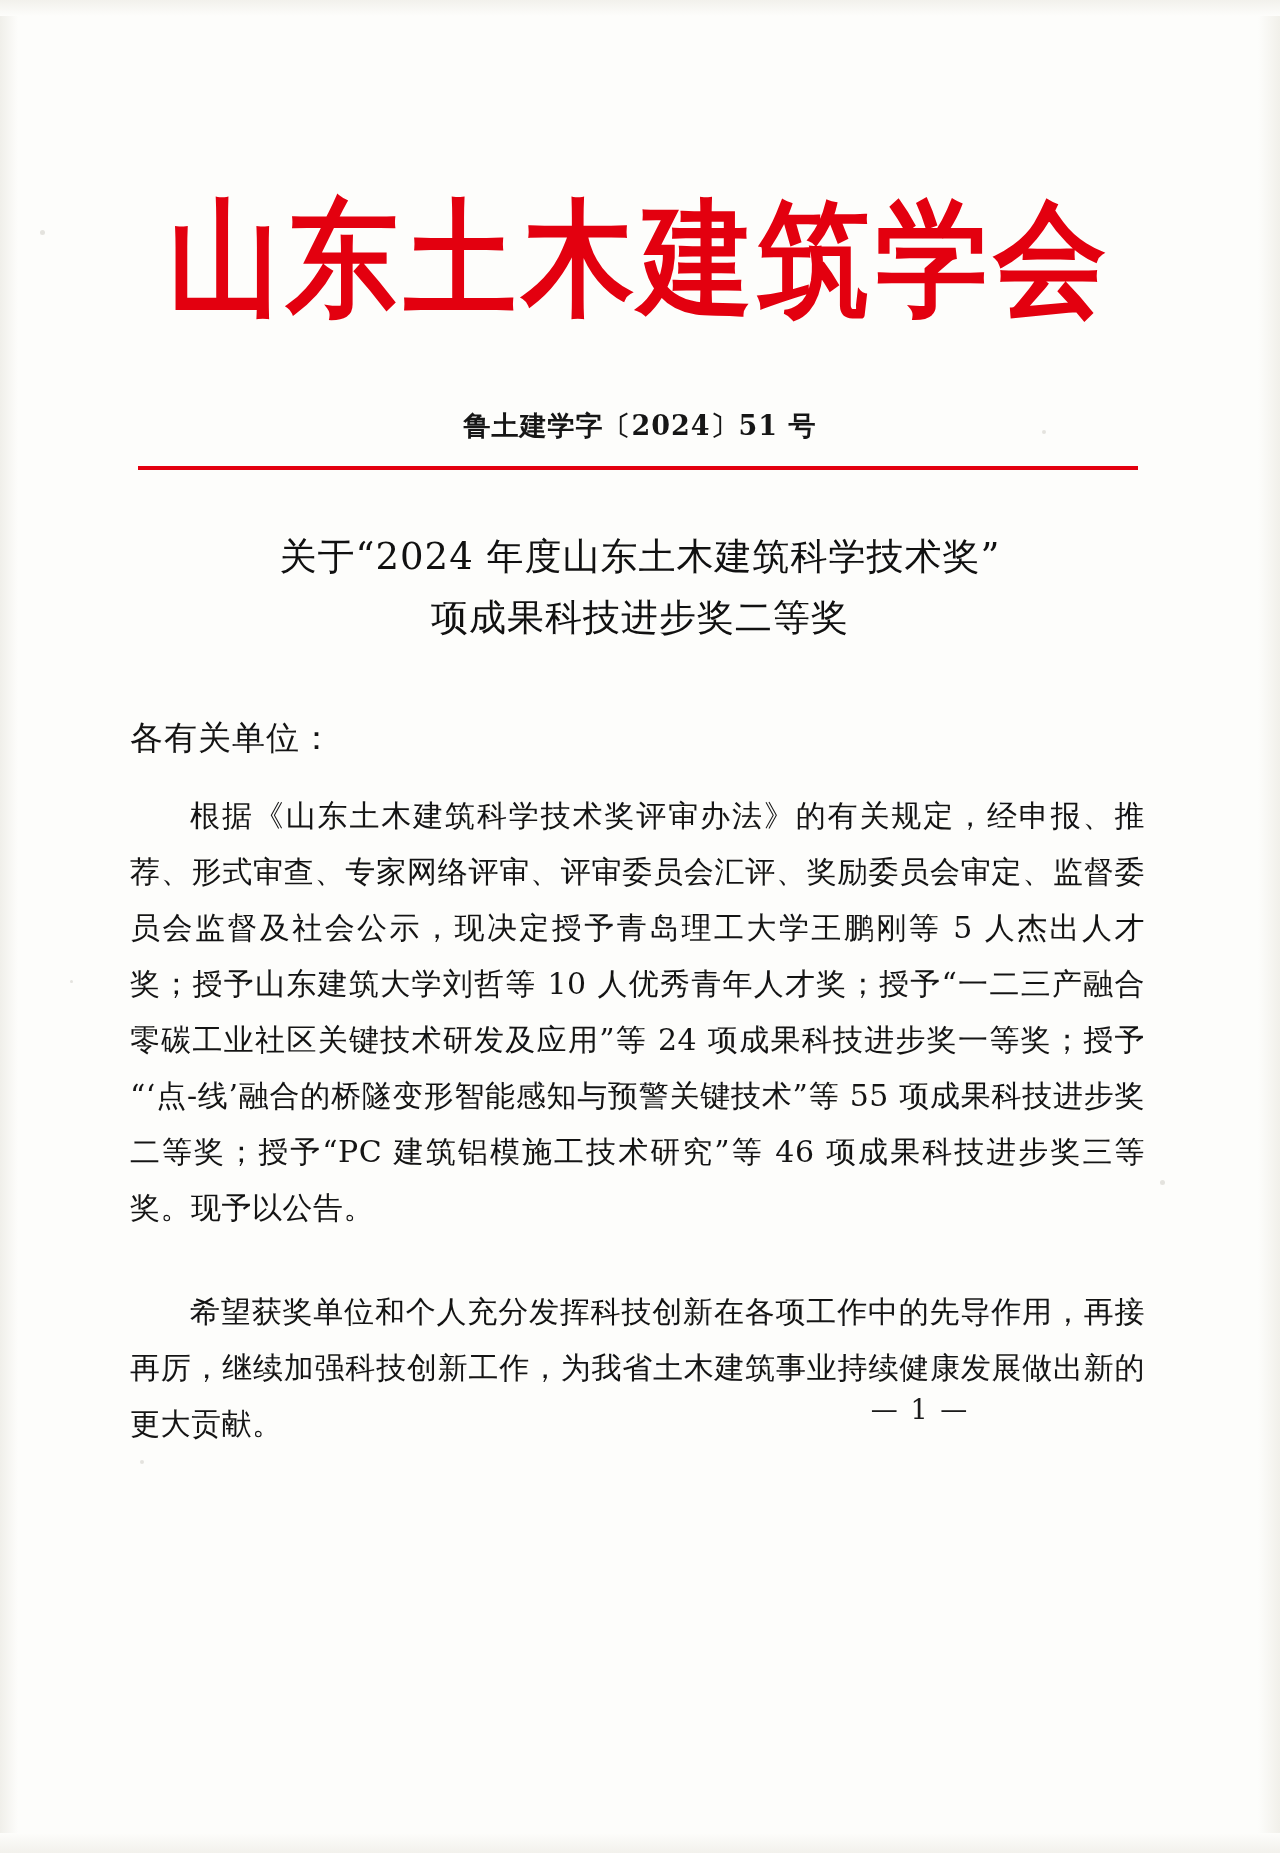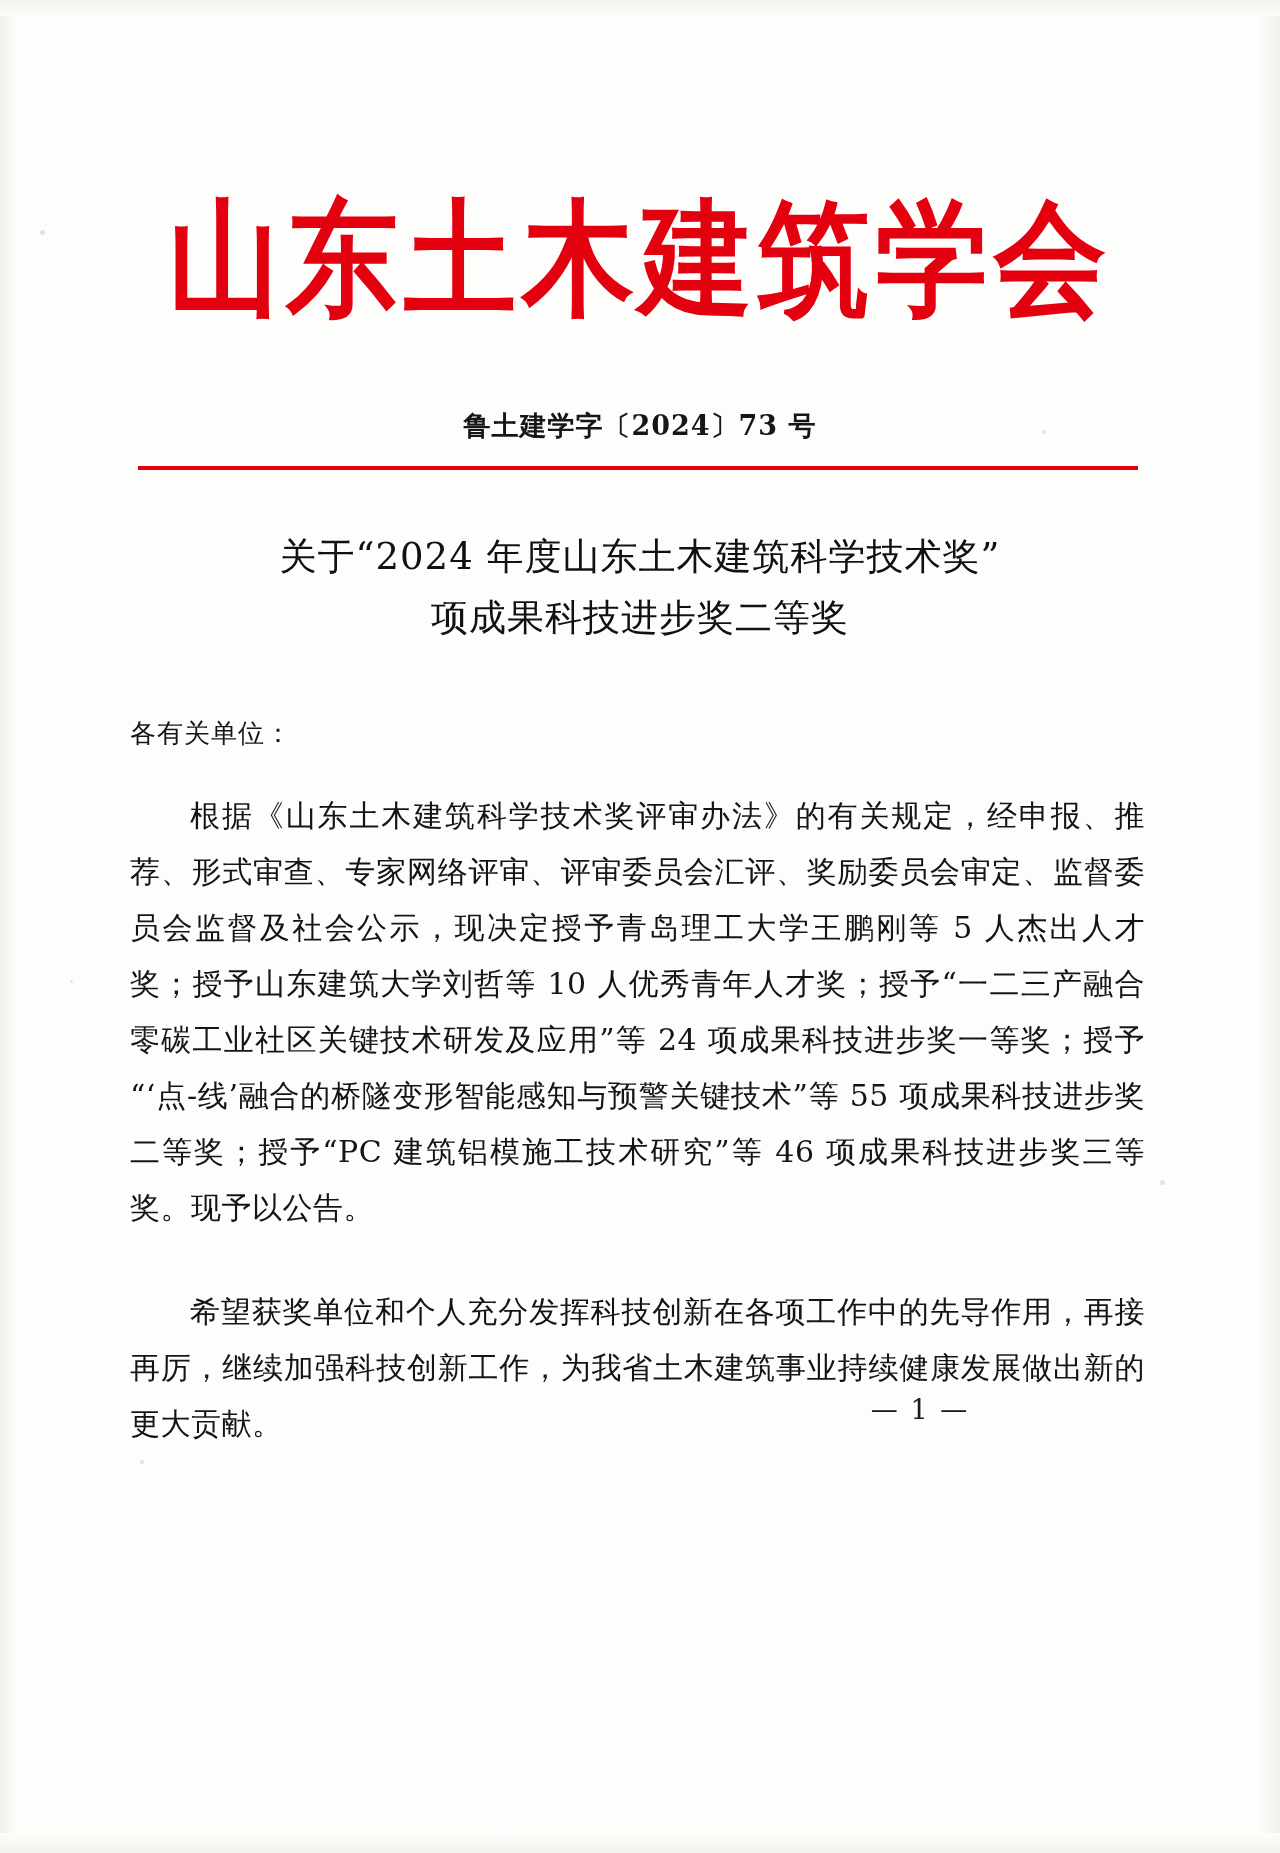--- a/index.html
+++ b/index.html
@@ -113,21 +113,21 @@
   .doc-title .line {
     display: block;
     white-space: nowrap;
   }
 
   
   .salutation {
     position: absolute;
     top: 660px;
     left: 10px;
-    font-size: 26px;
+    font-size: 33px;
     letter-spacing: 1px;
     color: #141414;
   }
 
   .body-block {
     position: absolute;
     left: 10px;
     width: 1015px;
     font-size: 30px;
     line-height: 56px;
@@ -177,21 +177,21 @@
   <div class="speck" style="left:140px; top:1460px; width:4px;  height:4px;"></div>
   <div class="speck" style="left:1160px;top:1180px; width:5px;  height:5px;"></div>
   <div class="speck" style="left:70px;  top:980px;  width:3px;  height:3px;"></div>
 
   <div class="content">
 
     <div class="letterhead">
       <div class="letterhead-title">山东土木建筑学会</div>
     </div>
 
-    <div class="doc-number">鲁土建学字〔2024〕73 号</div>
+    <div class="doc-number">鲁土建学字〔2024〕51 号</div>
 
     <div class="red-rule"></div>
 
     <div class="doc-title">
       <span class="line">关于“2024 年度山东土木建筑科学技术奖”</span>
       <span class="line">项成果科技进步奖二等奖</span>
     </div>
 
     <div class="salutation">各有关单位：</div>
 

